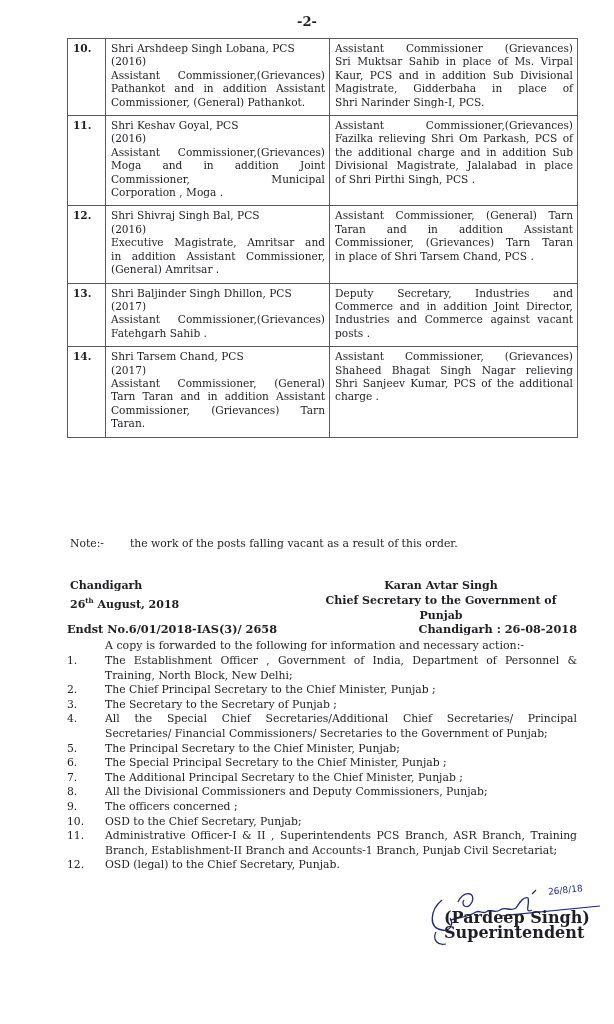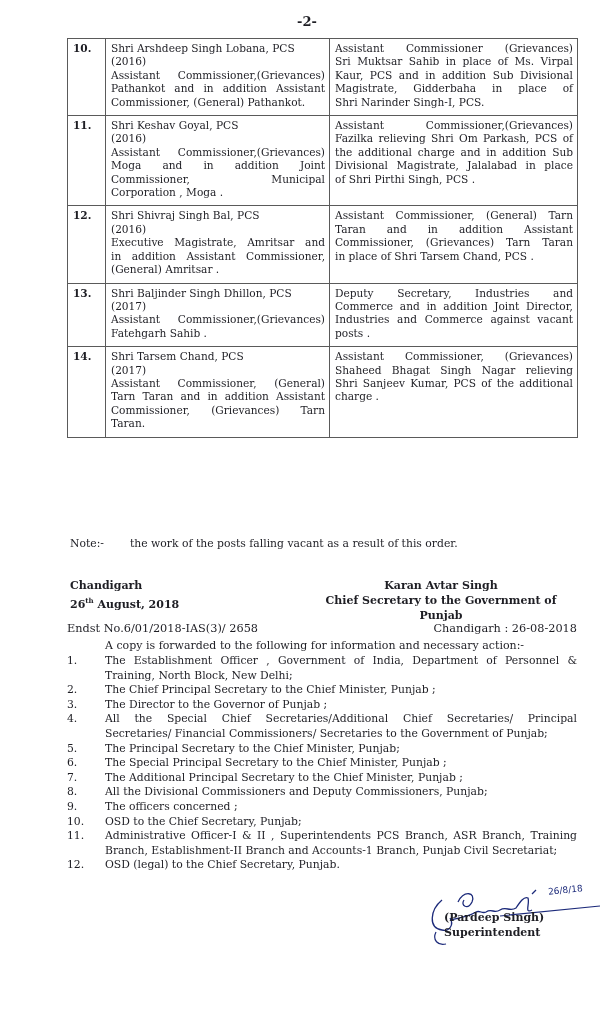--- a/index.html
+++ b/index.html
@@ -40,42 +40,42 @@
     position: absolute; left: 70px; top: 578px;
     font-size: 11px; line-height: 15px; font-weight: bold;
   }
   .sig-left sup { font-size: 7px; }
   .sig-right {
     position: absolute; left: 306px; top: 578px; width: 270px; text-align: center;
     font-size: 11px; line-height: 15px; font-weight: bold;
   }
   .endst {
     position: absolute; left: 67px; top: 622px; width: 510px;
-    font-size: 11.3px; font-weight: normal;
+    font-size: 11.3px; font-weight: bold;
   }
   .endst .r { position: absolute; right: 0; top: 0; }
   .fwd {
     position: absolute; left: 105px; top: 639px;
     font-size: 11px;
   }
   .copy-list {
     position: absolute; left: 67px; top: 654px; width: 510px;
     font-size: 10.8px; line-height: 14.6px;
     margin: 0; padding: 0; list-style: none;
   }
   .copy-list li { position: relative; padding-left: 38px; }
   .copy-list li .n { position: absolute; left: 0; top: 0; }
   .copy-list li .t.just { display: block; text-align: justify; text-align-last: justify; }
   .signature-block {
     position: absolute; left: 420px; top: 880px; width: 190px; height: 70px;
   }
   .signature-block svg { position: absolute; left: 0; top: 0; }
   .sig-name {
     position: absolute; left: 444px; top: 910px;
-    font-size: 11px; font-weight: bold; line-height: 15px;
+    font-size: 16px; font-weight: bold; line-height: 15px;
   }
   .sig-date {
     position: absolute; left: 548px; top: 885px;
     font-size: 9px; color: #1c2a7a; font-family: "DejaVu Sans", sans-serif; transform: rotate(-6deg);
   }
 </style>
 </head>
 <body>
 
 <div class="page">
@@ -198,21 +198,21 @@
         <span class="n">1.</span>
         <span class="t just" style="display: block;">The Establishment Officer , Government of India, Department of Personnel &amp;</span>
         <span class="t" style="display: block;">Training, North Block, New Delhi;</span>
       </li>
       <li>
         <span class="n">2.</span>
         <span class="t" style="display: block;">The Chief Principal Secretary to the Chief Minister, Punjab ;</span>
       </li>
       <li>
         <span class="n">3.</span>
-        <span class="t" style="display: block;">The Director to the Governor of Punjab ;</span>
+        <span class="t" style="display: block;">The Secretary to the Secretary of Punjab ;</span>
       </li>
       <li>
         <span class="n">4.</span>
         <span class="t just" style="display: block;">All the Special Chief Secretaries/Additional Chief Secretaries/ Principal</span>
         <span class="t" style="display: block;">Secretaries/ Financial Commissioners/ Secretaries to the Government of Punjab;</span>
       </li>
       <li>
         <span class="n">5.</span>
         <span class="t" style="display: block;">The Principal Secretary to the Chief Minister, Punjab;</span>
       </li>

